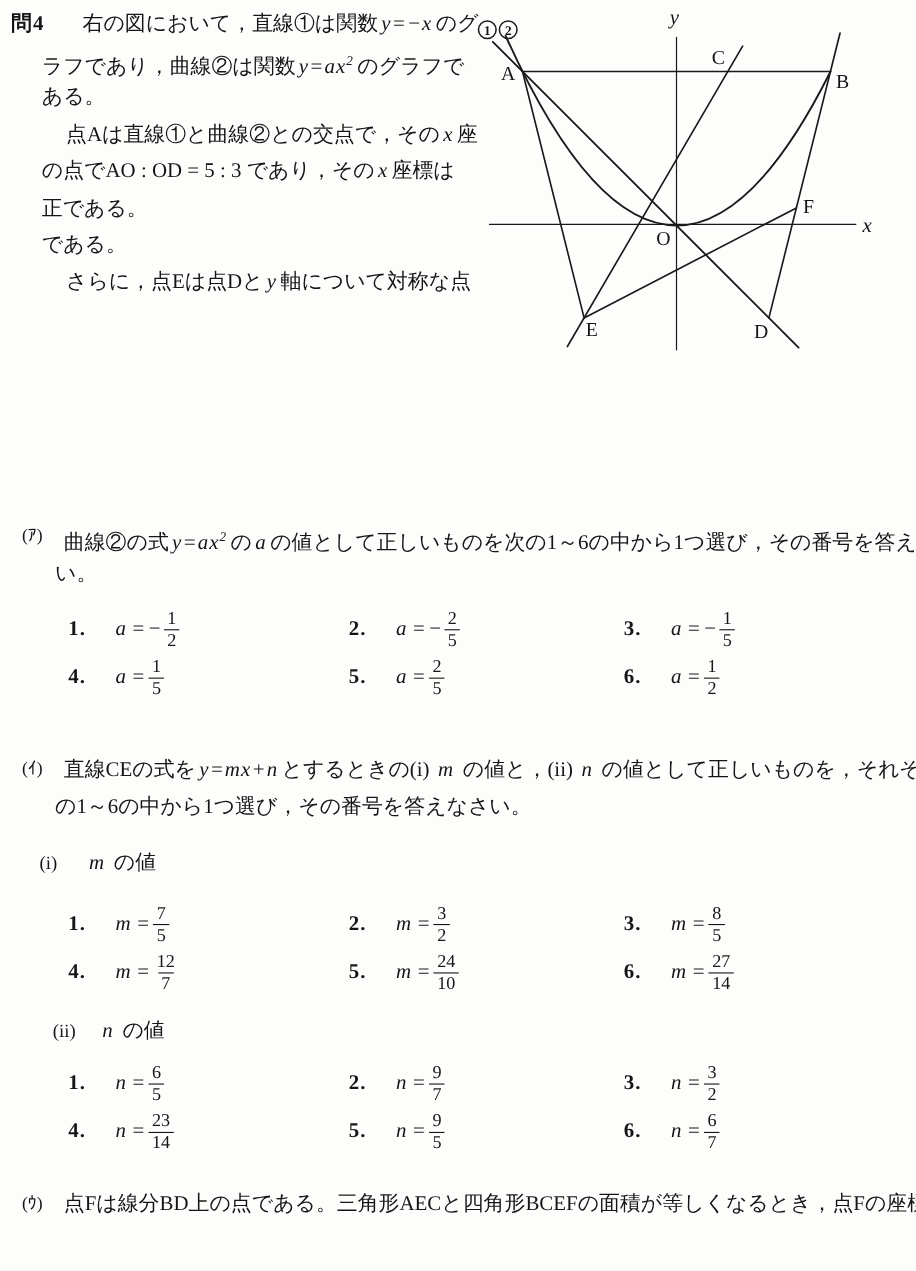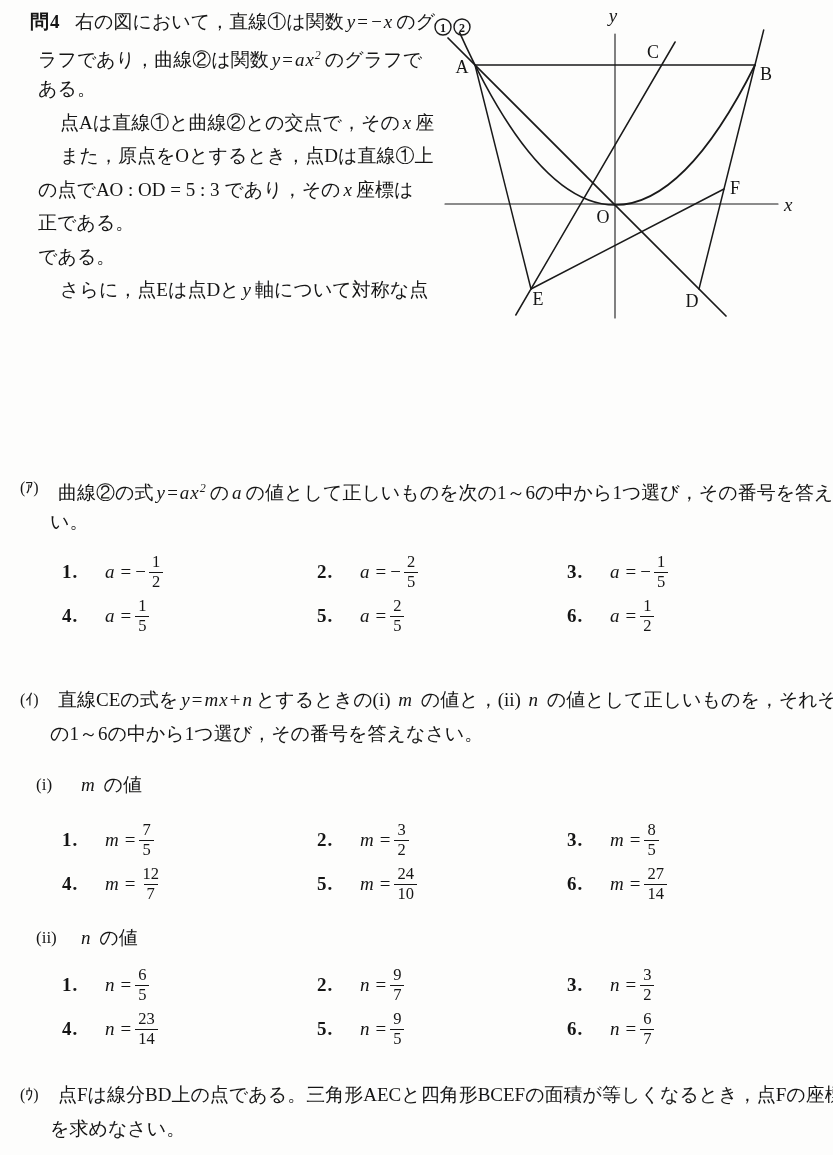--- a/index.html
+++ b/index.html
@@ -24,21 +24,20 @@
     position:relative;
     height:33.5px;line-height:33.5px;
     white-space:nowrap;
   }
   .tline.ind{ text-indent:22px; }
   .tline.first{ text-indent:37px; }
   .qhead{
     position:absolute;left:-28px;top:0;
     font-weight:bold;letter-spacing:1px;
     text-indent:0;
-    margin-left:20px;
   }
   .math{
     font-style:italic;
     letter-spacing:1px;
     padding:0 3px;
   }
   .math sup{font-size:12px;font-style:italic;}
   
   .figure{
     position:absolute;left:420px;top:0;
@@ -64,21 +63,21 @@
   .sec-c{top:1078px;}
   .subhead{
     position:absolute;left:36px;width:300px;
     font-size:19px;height:34px;line-height:34px;
   }
   .subhead .sec-label{
     position:absolute;left:0;top:0;font-size:17px;line-height:34px;
   }
   .subhead .sub-title{padding-left:42px;display:block;}
   .sub-i{top:768px;}
-  .sub-ii{top:921px;}
+  .sub-ii{top:921px;margin-left:12px;}
   
   .opts{
     position:absolute;left:0;top:0;width:833px;height:92px;
   }
   .opts-a{top:550px;}
   .opts-bi{top:818px;}
   .opts-bii{top:963px;}
   .opt{
     position:absolute;display:flex;align-items:center;height:44px;
     font-size:19px;white-space:nowrap;
@@ -100,21 +99,20 @@
 </head>
 <body>
 
 <div class="page">
 
   <div class="para">
       <div class="tline first"><span class="qhead">問4</span><span class="jp">右の図において，直線①は関数</span><span class="math">y=−x</span><span class="jp">のグ</span></div>
       <div class="tline"><span class="jp">ラフであり，曲線②は関数</span><span class="math">y=ax<sup>2</sup></span><span class="jp">のグラフで</span></div>
       <div class="tline"><span class="jp">ある。</span></div>
       <div class="tline ind"><span class="jp">点Aは直線①と曲線②との交点で，その</span><span class="math">x</span><span class="jp">座</span></div>
-      <div class="tline ind"><span class="jp">また，原点をOとするとき，点Dは直線①上</span></div>
       <div class="tline"><span class="jp">の点でAO : OD = 5 : 3 であり，その</span><span class="math">x</span><span class="jp">座標は</span></div>
       <div class="tline"><span class="jp">正である。</span></div>
       <div class="tline"><span class="jp">である。</span></div>
       <div class="tline ind"><span class="jp">さらに，点Eは点Dと</span><span class="math">y</span><span class="jp">軸について対称な点</span></div>
     </div>
 
   <svg class="figure" viewBox="0 0 413 335">
     <g stroke="#1a1a1a" fill="none" stroke-linecap="round">
       <line x1="25" y1="204" x2="358" y2="204" stroke-width="1.1"></line>
       <line x1="195" y1="34" x2="195" y2="318" stroke-width="1.1"></line>
@@ -335,17 +333,16 @@
           <span class="fnum">6</span>
           <span class="fden">7</span>
         </span>
       </div>
     </div>
 
   <div class="sec sec-c">
     <span class="sec-label">(ｳ)</span>
     <div class="sec-lines">
         <div class="tline"><span class="jp">点Fは線分BD上の点である。三角形AECと四角形BCEFの面積が等しくなるとき，点Fの座標</span></div>
-        <div class="tline"><span class="jp">を求めなさい。</span></div>
       </div>
   </div>
 
 </div>
 
 </body></html>

